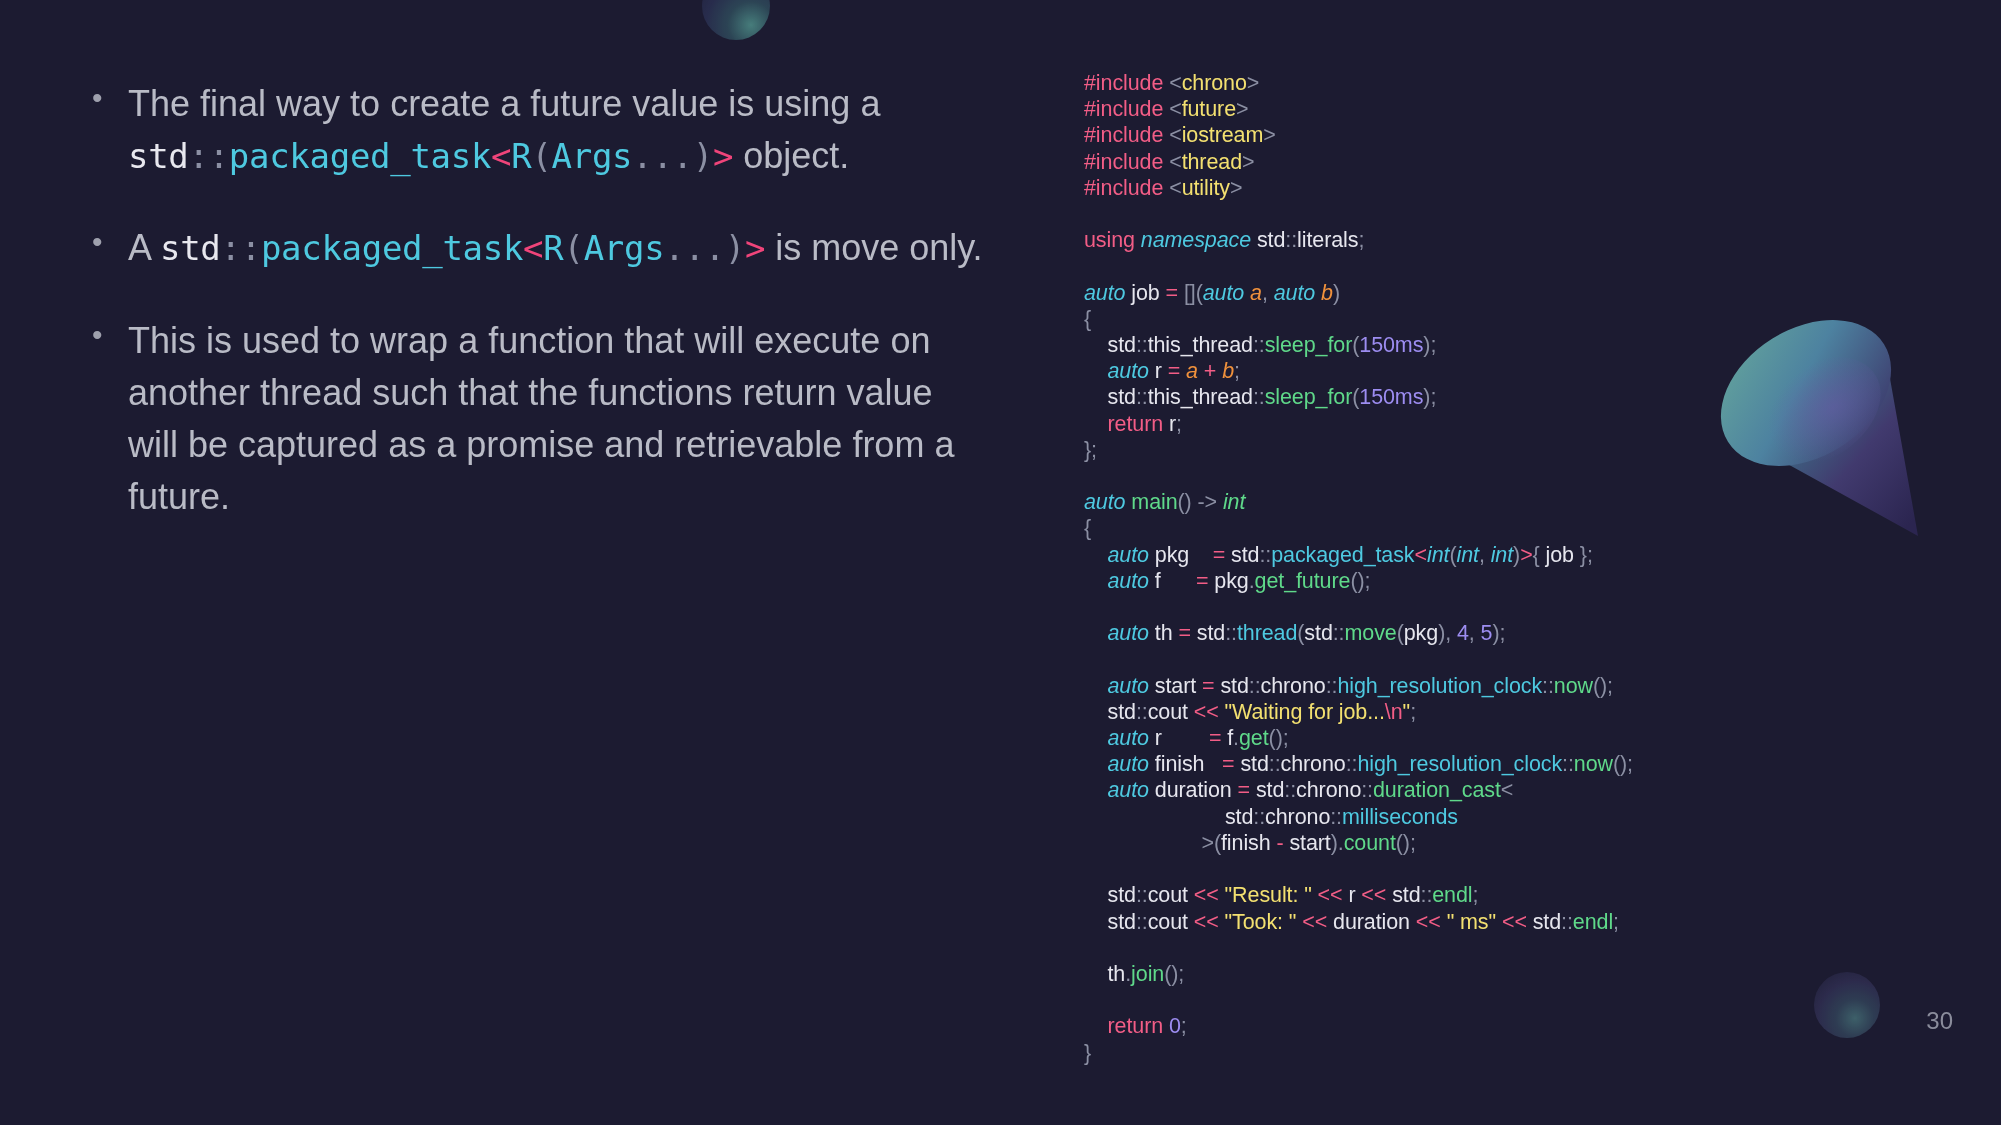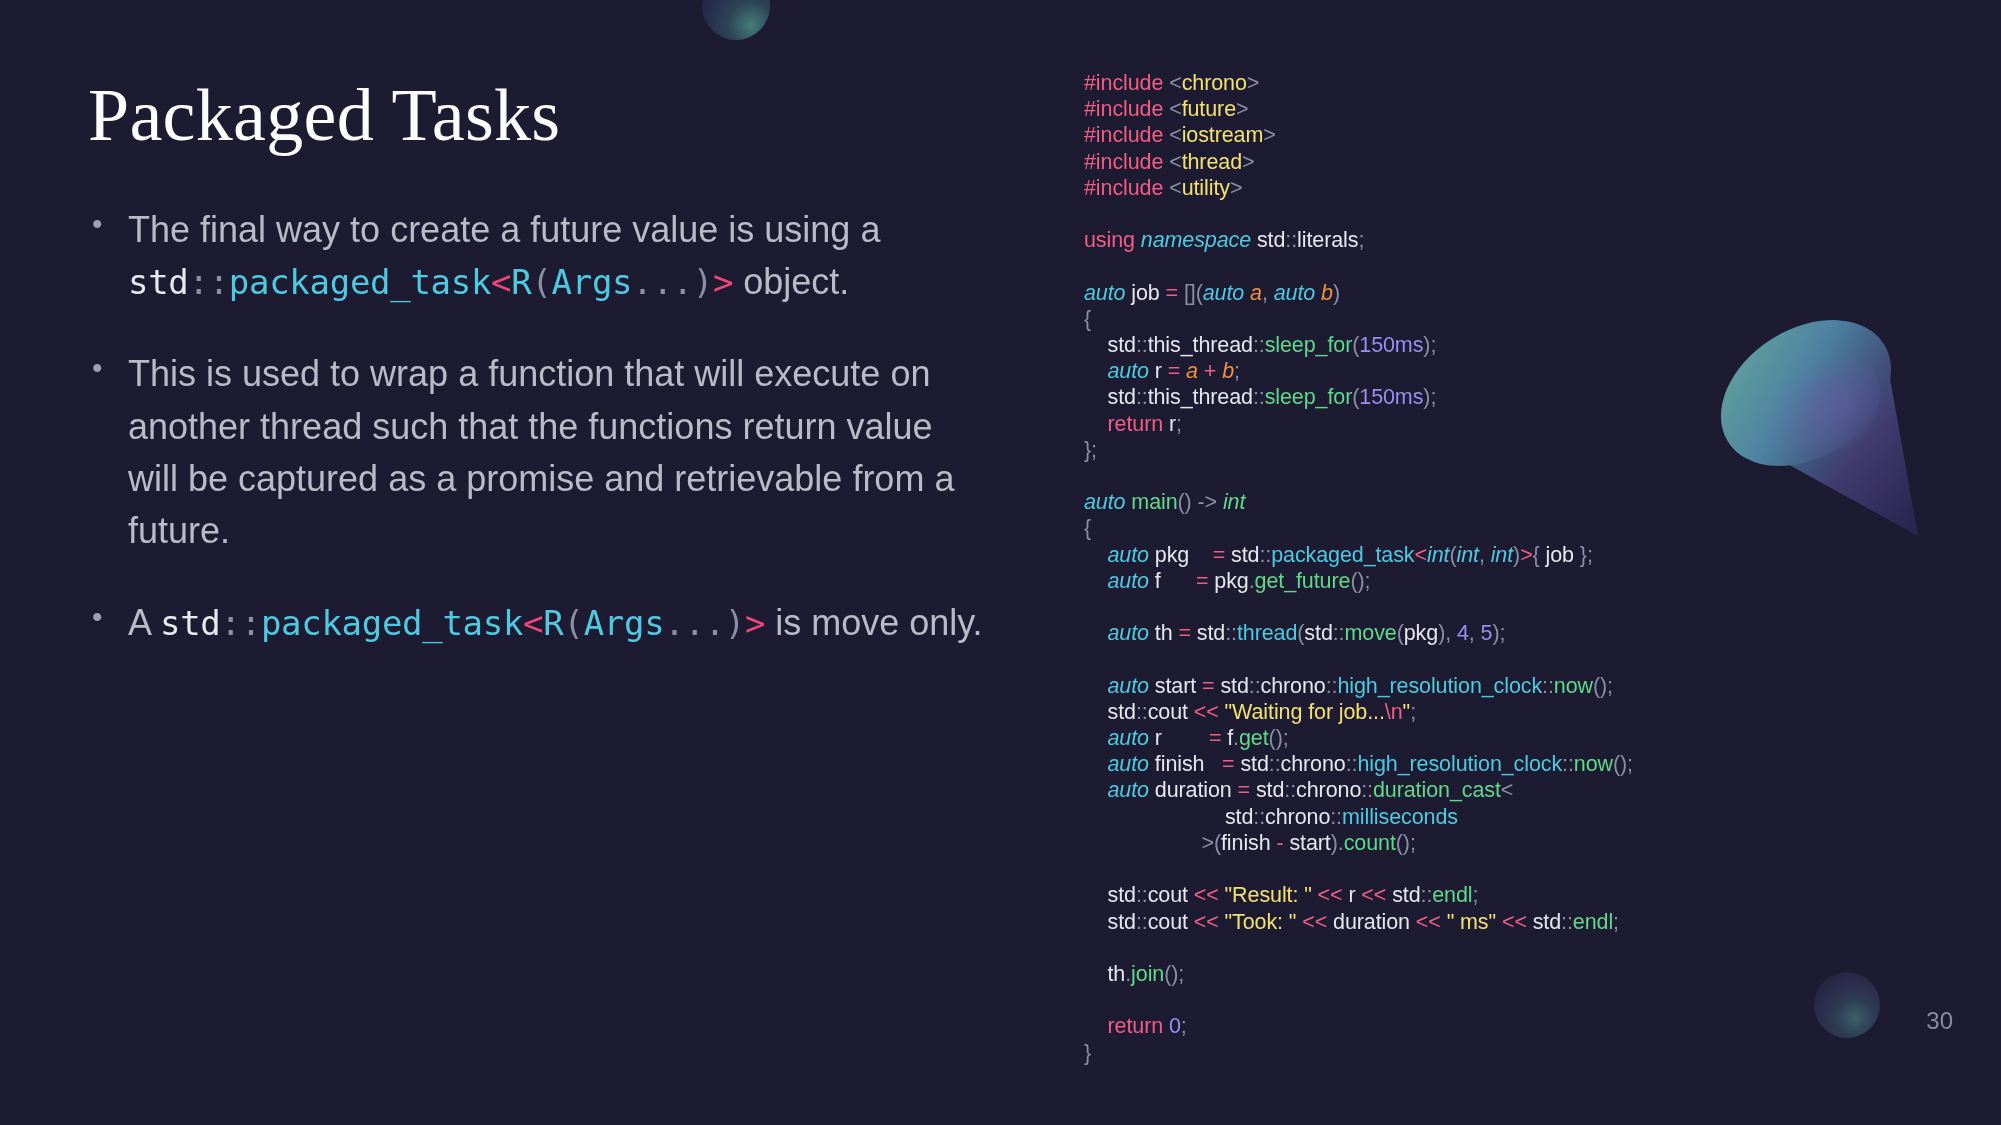--- a/index.html
+++ b/index.html
@@ -174,38 +174,37 @@
                L 228 216
                Z" fill="url(#coneBody)"></path>
 
       <ellipse cx="116" cy="73" rx="92" ry="64" transform="rotate(-32 116 73)" fill="url(#coneCap)"></ellipse>
       <ellipse cx="126" cy="92" rx="70" ry="48" transform="rotate(-32 126 92)" fill="url(#coneGlow)"></ellipse>
     </svg>
   </div>
 
   <div class="left-col">
 
-    <h1 class="slide-title">Packaged Tasks</h1>
 
     <ul class="bullets">
 
       <li class="bullet">
         <p>
           <span>The final way to create a future value is using a </span><code class="inline"><span class="c-plain">std</span><span class="c-punct">::</span><span class="c-type">packaged_task</span><span class="c-angle">&lt;</span><span class="c-type">R</span><span class="c-punct">(</span><span class="c-type">Args</span><span class="c-punct">...)</span><span class="c-angle">&gt;</span></code><span> object.</span>
         </p>
       </li>
 
       <li class="bullet">
-        <p>This is used to wrap a function that will execute on another thread such that the functions return value will be captured as a promise and retrievable from a future.</p>
-      </li>
-
-      <li class="bullet">
         <p>
           <span>A </span><code class="inline"><span class="c-plain">std</span><span class="c-punct">::</span><span class="c-type">packaged_task</span><span class="c-angle">&lt;</span><span class="c-type">R</span><span class="c-punct">(</span><span class="c-type">Args</span><span class="c-punct">...)</span><span class="c-angle">&gt;</span></code><span> is move only.</span>
         </p>
+      </li>
+
+      <li class="bullet">
+        <p>This is used to wrap a function that will execute on another thread such that the functions return value will be captured as a promise and retrievable from a future.</p>
       </li>
 
     </ul>
   </div>
 
   <div class="code-col">
 <pre class="code"><span class="t-pre">#include</span> <span class="t-op">&lt;</span><span class="t-hdr">chrono</span><span class="t-op">&gt;</span>
 <span class="t-pre">#include</span> <span class="t-op">&lt;</span><span class="t-hdr">future</span><span class="t-op">&gt;</span>
 <span class="t-pre">#include</span> <span class="t-op">&lt;</span><span class="t-hdr">iostream</span><span class="t-op">&gt;</span>
 <span class="t-pre">#include</span> <span class="t-op">&lt;</span><span class="t-hdr">thread</span><span class="t-op">&gt;</span>

